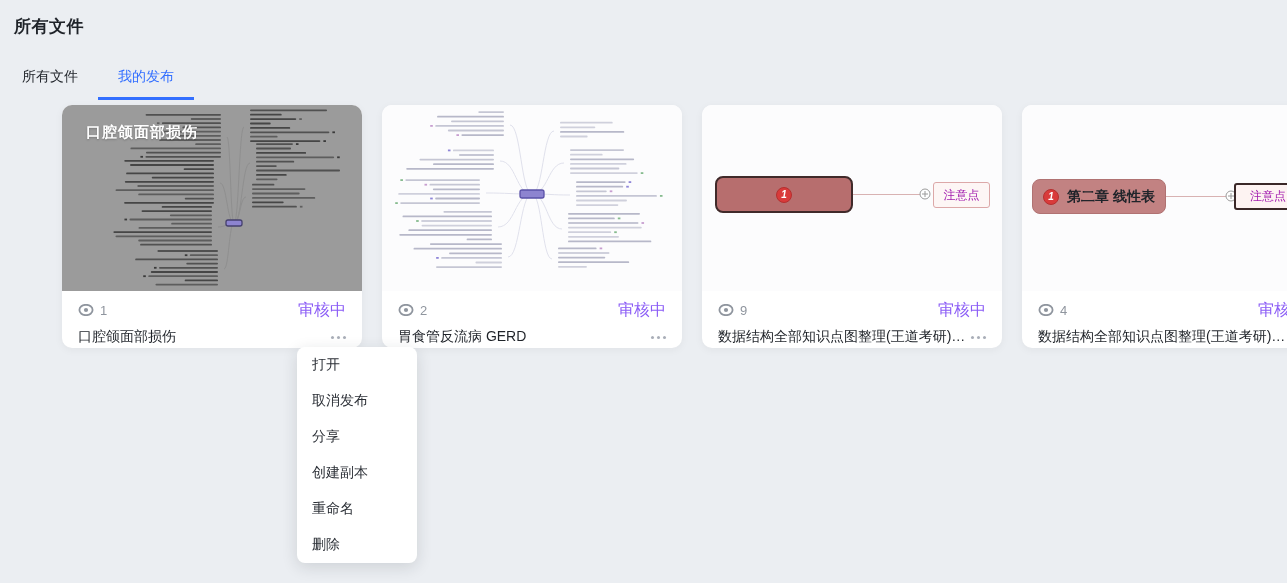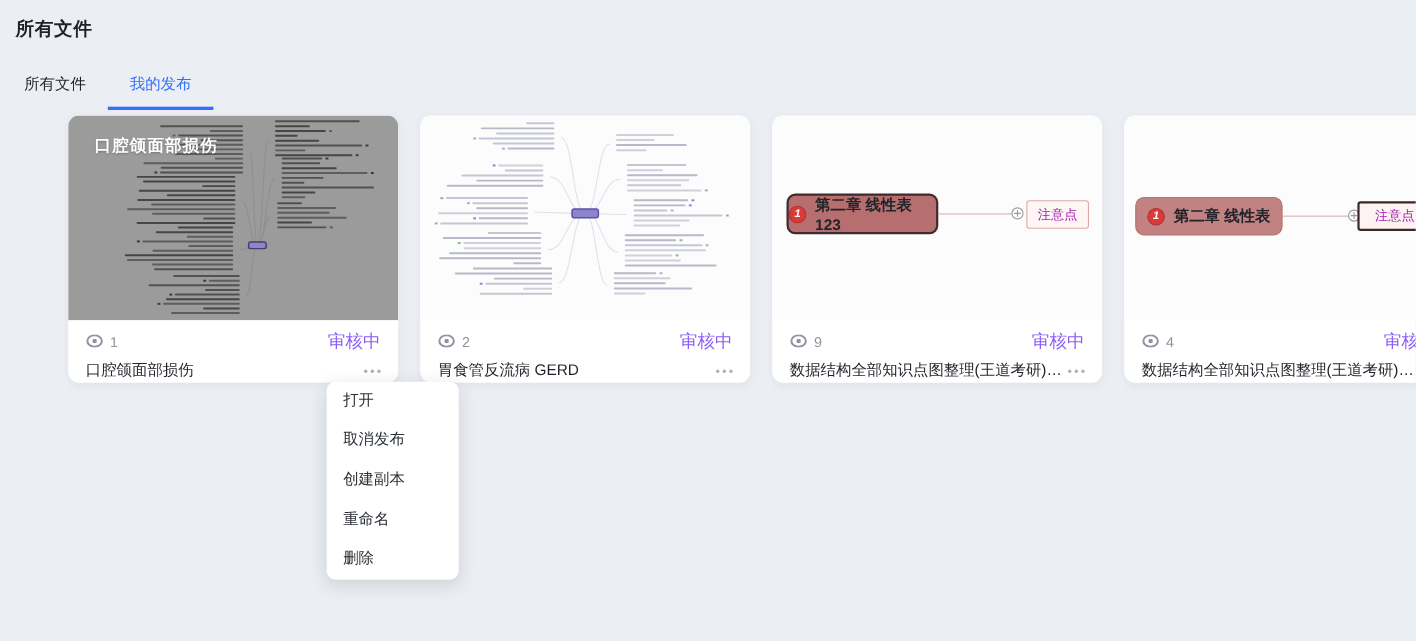--- a/index.html
+++ b/index.html
@@ -315,21 +315,20 @@
             <i></i>
           </span>
       </div>
     </div>
   </div>
 
   <div class="card">
     <div class="thumb">
       <div class="main-node bordered">
         <span class="badge">1</span>
-        <span>第二章 线性表123</span>
       </div>
       <div class="connector c3"></div>
       <svg class="plus-icon p3" viewBox="0 0 12 12">
         <circle cx="6" cy="6" r="5" fill="#fff" stroke="#9a9a9a" stroke-width="1"></circle>
         <path d="M3 6 H9 M6 3 V9" stroke="#9a9a9a" stroke-width="1"></path>
       </svg>
       <div class="child-node normal">注意点</div>
     </div>
     <div class="footer">
       <div class="stats-row">
@@ -386,16 +385,17 @@
           </span>
       </div>
     </div>
   </div>
 
 </div>
 
 <div class="context-menu">
   <div class="menu-item">打开</div>
   <div class="menu-item">取消发布</div>
+  <div class="menu-item">分享</div>
   <div class="menu-item">创建副本</div>
   <div class="menu-item">重命名</div>
   <div class="menu-item">删除</div>
 </div>
 
 </body></html>

